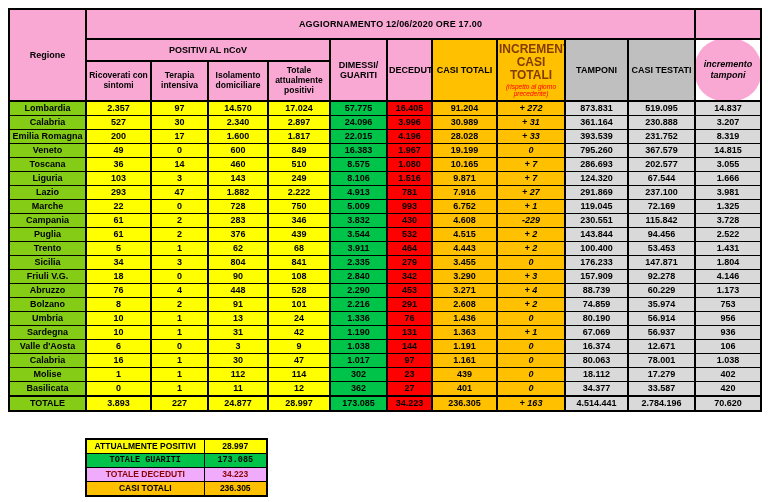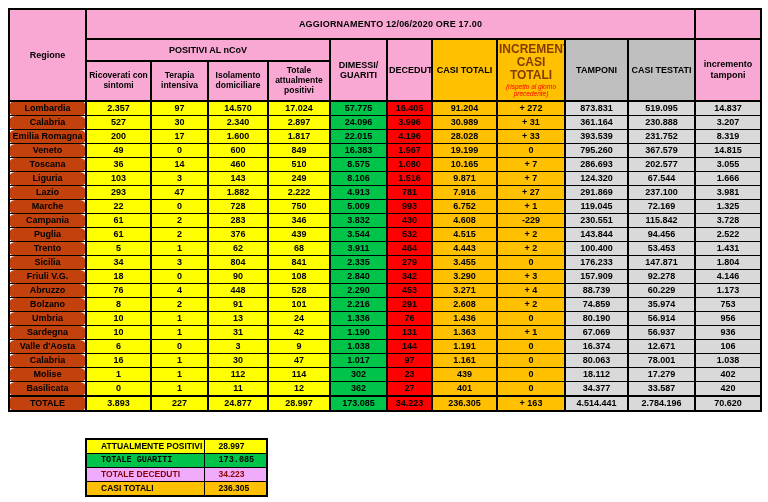--- a/index.html
+++ b/index.html
@@ -27,43 +27,43 @@
   }
   table.main thead th { border-width: 2px; background: #f9a8d4; font-weight: bold; }
   table.main thead tr.r1 th { height: 30px; }
   table.main thead tr.r2 th { height: 22px; }
   table.main thead tr.r3 th { height: 40px; font-size: 8.5px; line-height: 1.15; }
   .title-cell { font-size: 11px; letter-spacing: 0.2px; }
   .hdr-orange { background: #ffc000 !important; }
   .hdr-dark   { background: #bfbfbf !important; }
   .hdr-incr-label { color: #833c00; font-size: 12px; line-height: 1.1; }
   .hdr-incr-note  { color: #ff0000; font-style: italic; font-weight: normal; font-size: 6.5px; line-height: 1.1; margin-top: 1px; }
-  .hdr-italic { font-weight: normal; font-size: 9px; line-height: 1.2; }
+  .hdr-italic { font-style: italic; font-weight: normal; font-size: 9px; line-height: 1.2; border-radius: 28px; }
   table.main tbody td, table.main tfoot td {
     height: 14px; font-weight: bold; white-space: nowrap; line-height: 13px;
   }
   table.main tfoot td { border-width: 2px; }
-  td.name      { background: #c2410c; border-radius: 6px; }
+  td.name      { background: #84cc16; }
   td.bg-yellow { background: #ffff00; }
   td.bg-green  { background: #00c44a; }
   td.bg-red    { background: #ff0000; color: #8b0000; }
   td.bg-orange { background: #ffc000; }
   td.bg-gray   { background: #d9d9d9; }
-  td.incr      { color: #833c00; font-weight: 600; }
+  td.incr      { font-style: italic; color: #833c00; font-weight: 600; }
   
   table.summary {
     position: absolute; left: 85px; top: 438px;
     border-collapse: collapse; table-layout: fixed;
     width: 181px;
     border: 2px solid #000;
   }
   table.summary td {
     border: 1.5px solid #000;
-    height: 14px; padding: 0 14px;
-    vertical-align: middle;
+    height: 14px; padding: 0 2px;
+    text-align: center; vertical-align: middle;
     font-size: 8.5px; font-weight: bold; line-height: 13px;
     white-space: nowrap; overflow: hidden;
   }
   tr.sum-yellow td { background: #ffff00; color: #000; }
   tr.sum-green  td { background: #00c44a; color: #000; font-family: Liberation Mono, monospace; }
   tr.sum-red    td { background: #f0abfc; color: #8b0000; }
   tr.sum-orange td { background: #ffc000; color: #000; }
 </style>
 </head>
 <body>

